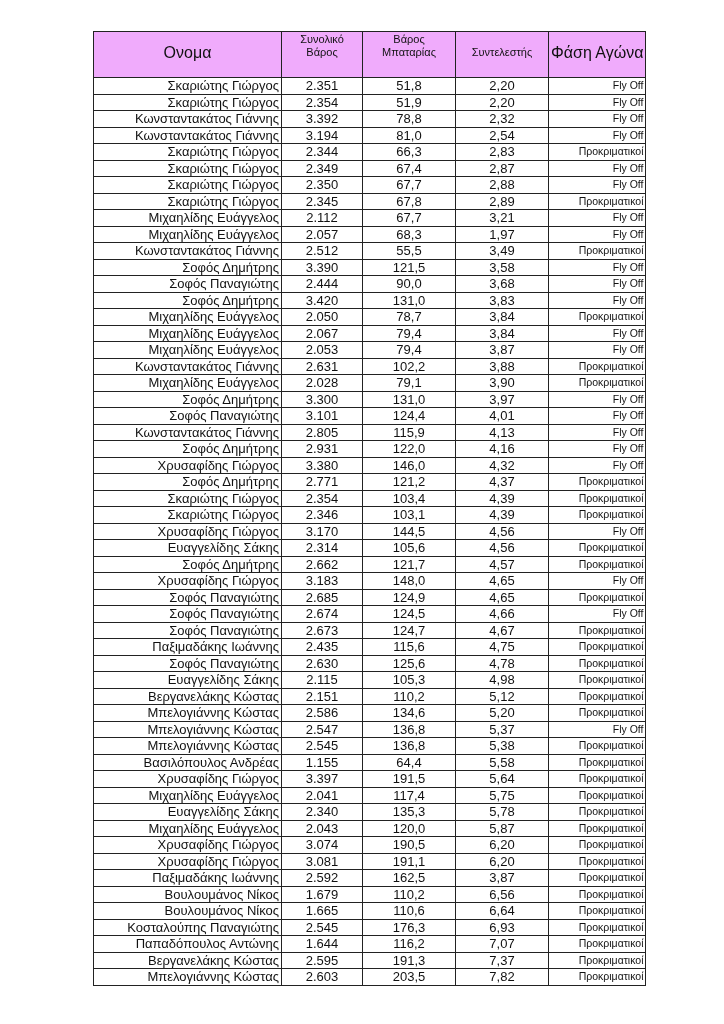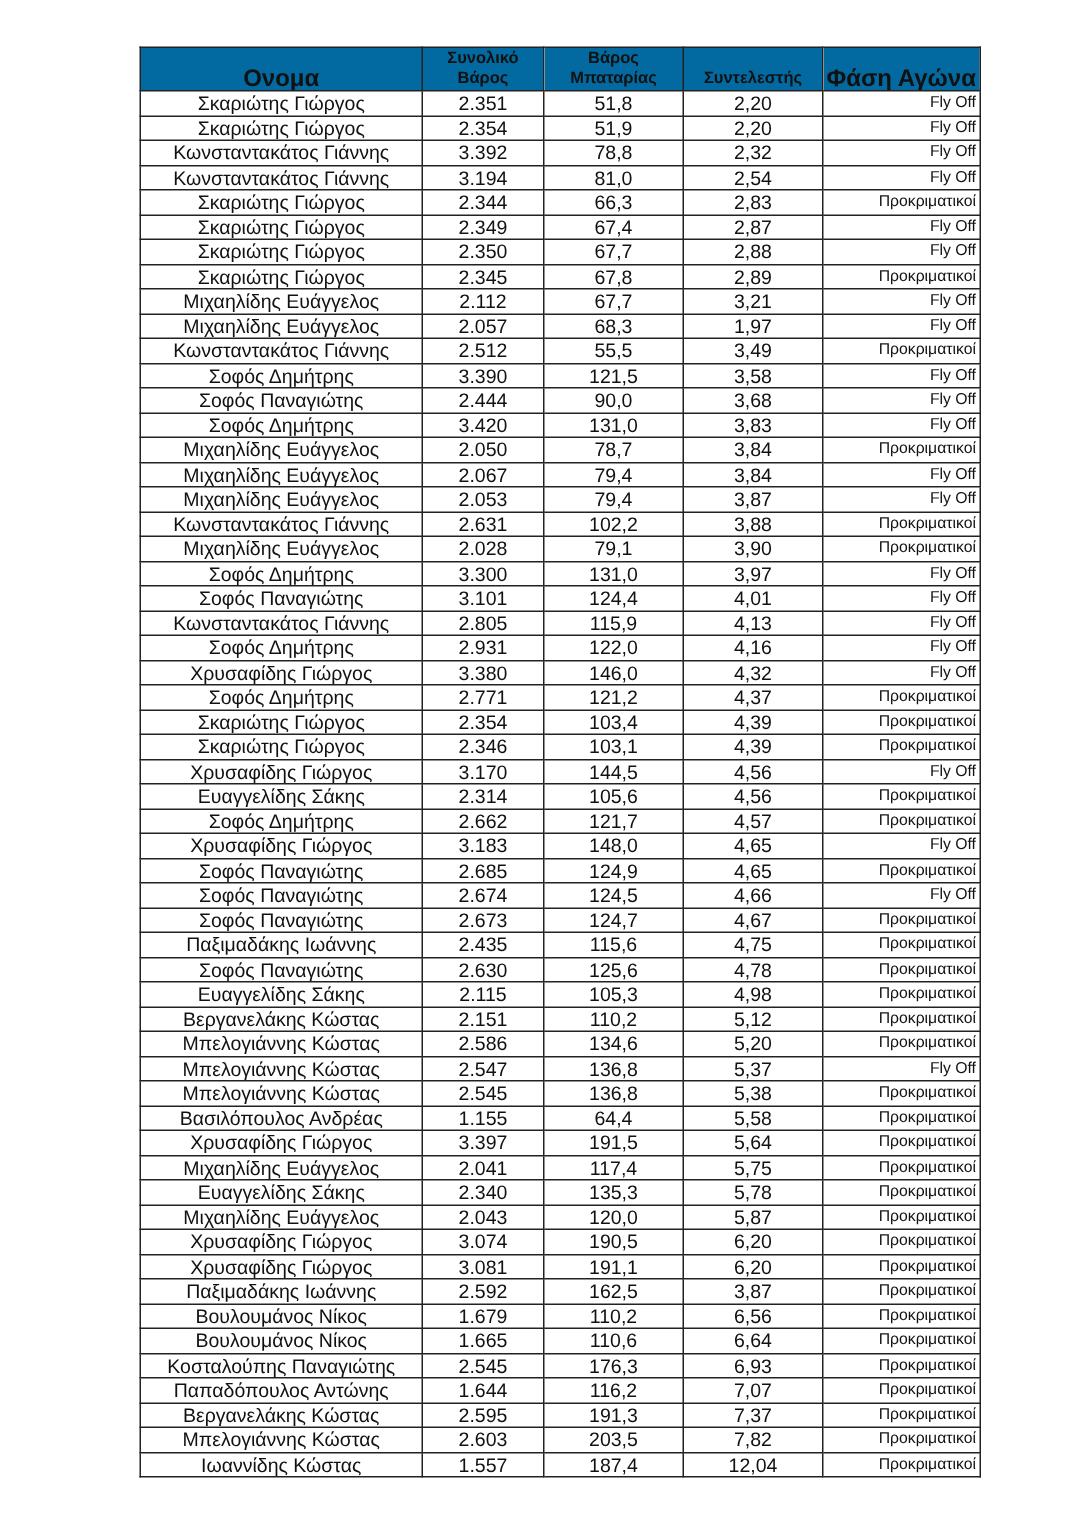--- a/index.html
+++ b/index.html
@@ -12,36 +12,36 @@
     color: #111;
     border: 1.5px solid #222;
   }
   table.sheet th, table.sheet td {
     border: 1px solid #222;
     padding: 0 2px;
     white-space: nowrap;
     overflow: hidden;
   }
   table.sheet thead th {
-    background: #0369a1;
-    font-weight: bold;
+    background: #f0abfc;
+    font-weight: normal;
     font-size: 11px;
     line-height: 13px;
     height: 27px;
     vertical-align: bottom;
-    padding-bottom: 1px;
+    padding-bottom: 18px;
   }
   table.sheet thead th.left { text-align: center; font-size: 16px; }
   table.sheet thead th.center { text-align: center; }
   table.sheet tbody td {
     height: 15.5px;
     line-height: 15px;
     font-size: 13px;
   }
-  td.name { text-align: center; margin-left: 16px; }
+  td.name { text-align: right; margin-left: 16px; }
   td.num { text-align: center; }
   td.phase { text-align: right; font-size: 10.5px !important; }
   col.c1 { width: 188px; }
   col.c2 { width: 81px; }
   col.c3 { width: 93px; }
   col.c4 { width: 93px; }
   col.c5 { width: 95px; }
 </style>
 </head>
 <body>
@@ -449,22 +449,15 @@
           <td class="num">7,37</td>
           <td class="phase">Προκριματικοί</td>
         </tr>
         <tr>
           <td class="name">Μπελογιάννης Κώστας</td>
           <td class="num">2.603</td>
           <td class="num">203,5</td>
           <td class="num">7,82</td>
           <td class="phase">Προκριματικοί</td>
         </tr>
-        <tr>
-          <td class="name">Ιωαννίδης Κώστας</td>
-          <td class="num">1.557</td>
-          <td class="num">187,4</td>
-          <td class="num">12,04</td>
-          <td class="phase">Προκριματικοί</td>
-        </tr>
       </tbody>
   </table>
 </div>
 
 </body></html>

